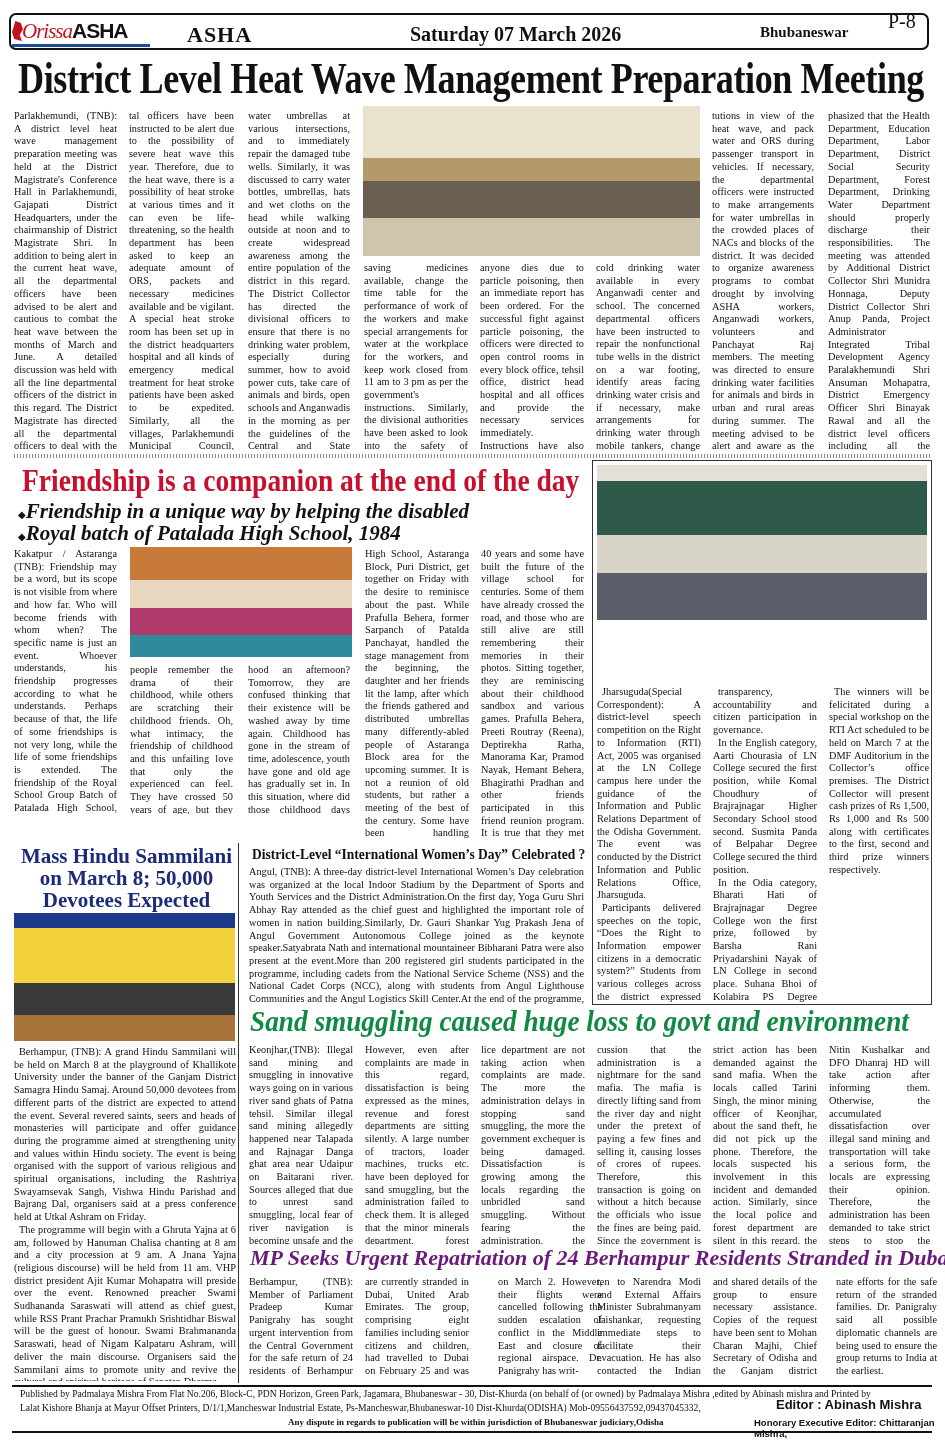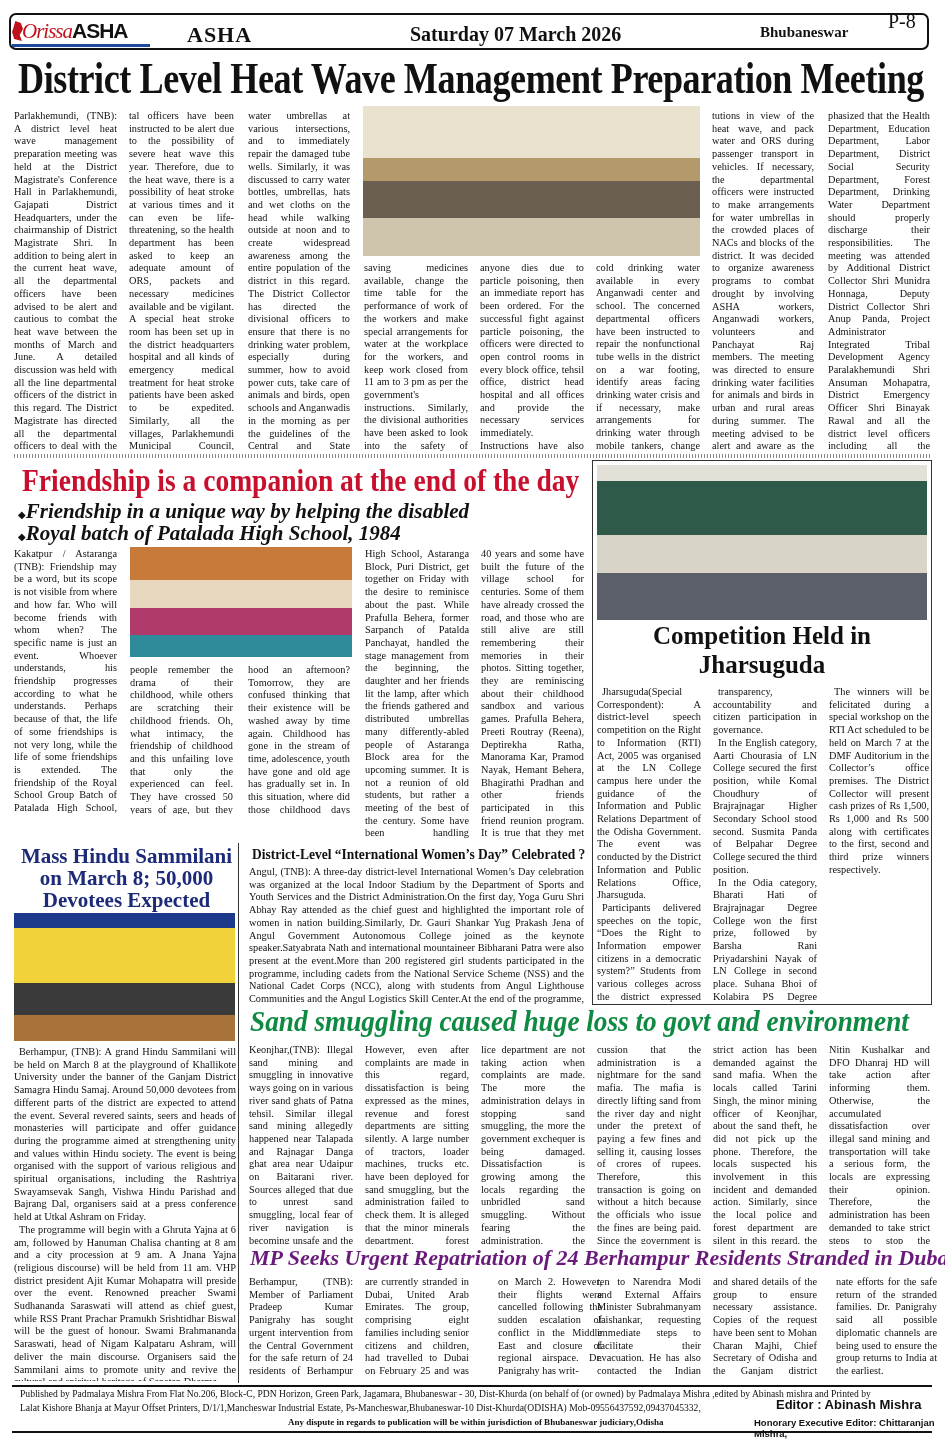--- a/index.html
+++ b/index.html
@@ -66,21 +66,20 @@
 <div class="abs col" style="left:14px;top:548px;width:103px;height:265px">Kakatpur / Astaranga (TNB): Friendship may be a word, but its scope is not visible from where and how far. Who will become friends with whom when? The specific name is just an event. Whoever understands, his friendship progresses according to what he understands. Perhaps because of that, the life of some friendships is not very long, while the life of some friendships is extended. The friendship of the Royal School Group Batch of Patalada High School, 1984, organized on Friday at Pirjahania Pitha , Astaranga Block, Puri District. Some</div>
 <div class="abs photo" style="left:130px;top:547px;width:222px;height:110px;background:linear-gradient(180deg,#c87a3a 0 30%,#e9d8c0 30% 55%,#b03a6a 55% 80%,#2f8a9a 80%)" title="Group photo of 1984 batch reunion"></div>
 <div class="abs col" style="left:130px;top:664px;width:103px;height:150px">people remember the drama of their childhood, while others are scratching their childhood friends. Oh, what intimacy, the friendship of childhood and this unfailing love that only the experienced can feel. They have crossed 50 years of age, but they are still searching for their childhood today. But today, who has made their child-</div>
 <div class="abs col" style="left:248px;top:664px;width:102px;height:150px">hood an afternoon? Tomorrow, they are confused thinking that their existence will be washed away by time again. Childhood has gone in the stream of time, adolescence, youth have gone and old age has gradually set in. In this situation, where did those childhood days go, I remember them very much. The 1984 batch of Patalda</div>
 <div class="abs col" style="left:365px;top:548px;width:104px;height:290px">High School, Astaranga Block, Puri District, get together on Friday with the desire to reminisce about the past. While Prafulla Behera, former Sarpanch of Patalda Panchayat, handled the stage management from the beginning, the daughter and her friends lit the lamp, after which the friends gathered and distributed umbrellas many differently-abled people of Astaranga Block area for the upcoming summer. It is not a reunion of old students, but rather a meeting of the best of the century. Some have been handling administrative responsibilities for 30 to</div>
 <div class="abs col" style="left:481px;top:548px;width:103px;height:290px">40 years and some have built the future of the village school for centuries. Some of them have already crossed the road, and those who are still alive are still remembering their memories in their photos. Sitting together, they are reminiscing about their childhood sandbox and various games. Prafulla Behera, Preeti Routray (Reena), Deptirekha Ratha, Manorama Kar, Pramod Nayak, Hemant Behera, Bhagirathi Pradhan and other friends participated in this friend reunion program. It is true that they met after a long time, but they shared hundreds of memories.</div>
 
 <div class="abs rti-box"></div>
 <div class="abs photo" style="left:597px;top:465px;width:330px;height:155px;background:linear-gradient(180deg,#e3e0d8 0 10%,#2f5a4a 10% 45%,#d9d4c8 45% 70%,#5a5f6a 70%)" title="Student speaking in classroom before judges"></div>
 <div class="abs rti-h">
-    <div>Competition Held in Jharsuguda</div>
   </div>
 <div class="abs col" style="left:597px;top:686px;width:104px;height:316px">
   <p>Jharsuguda(Special Correspondent): A district-level speech competition on the Right to Information (RTI) Act, 2005 was organised at the LN College campus here under the guidance of the Information and Public Relations Department of the Odisha Government. The event was conducted by the District Information and Public Relations Office, Jharsuguda.</p>
     <p>Participants delivered speeches on the topic, “Does the Right to Information empower citizens in a democratic system?” Students from various colleges across the district expressed their views on the role of the RTI Act in strengthening</p>
 </div>
 <div class="abs col" style="left:713px;top:686px;width:104px;height:316px">
   <p>transparency, accountability and citizen participation in governance.</p>
     <p>In the English category, Aarti Chourasia of LN College secured the first position, while Komal Choudhury of Brajrajnagar Higher Secondary School stood second. Susmita Panda of Belpahar Degree College secured the third position.</p>
     <p>In the Odia category, Bharati Hati of Brajrajnagar Degree College won the first prize, followed by Barsha Rani Priyadarshini Nayak of LN College in second place. Suhana Bhoi of Kolabira PS Degree College secured the third position.</p>
 </div>

